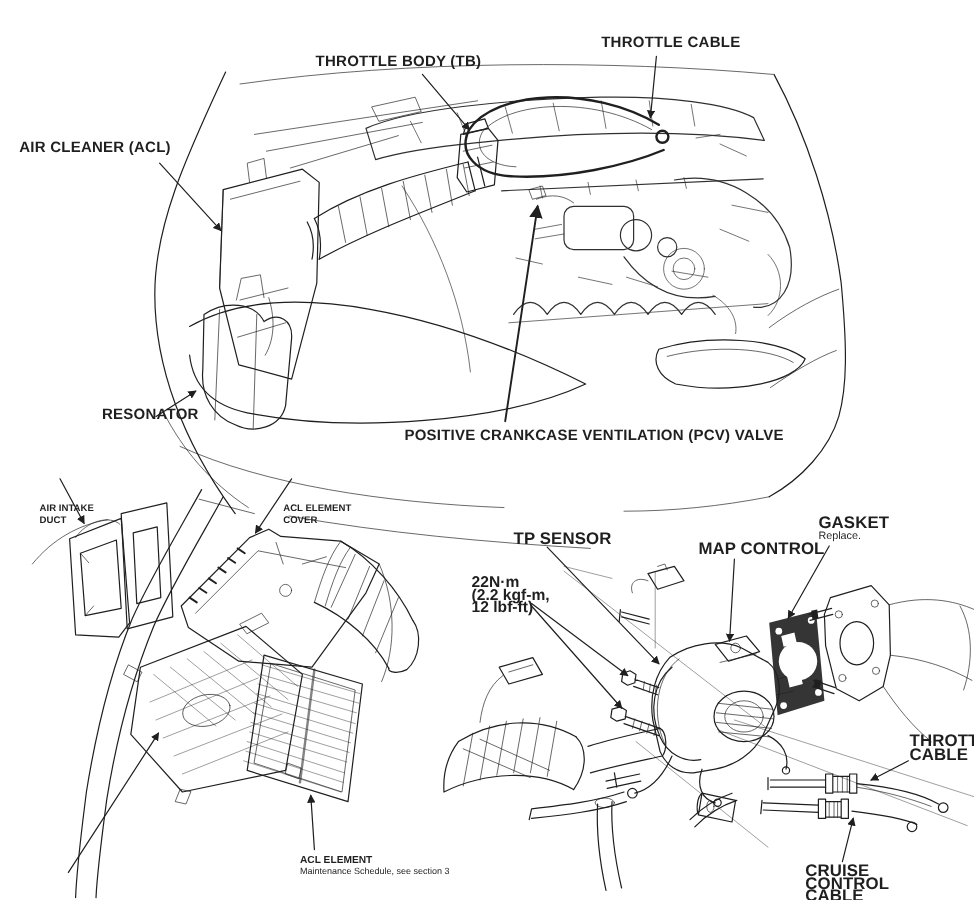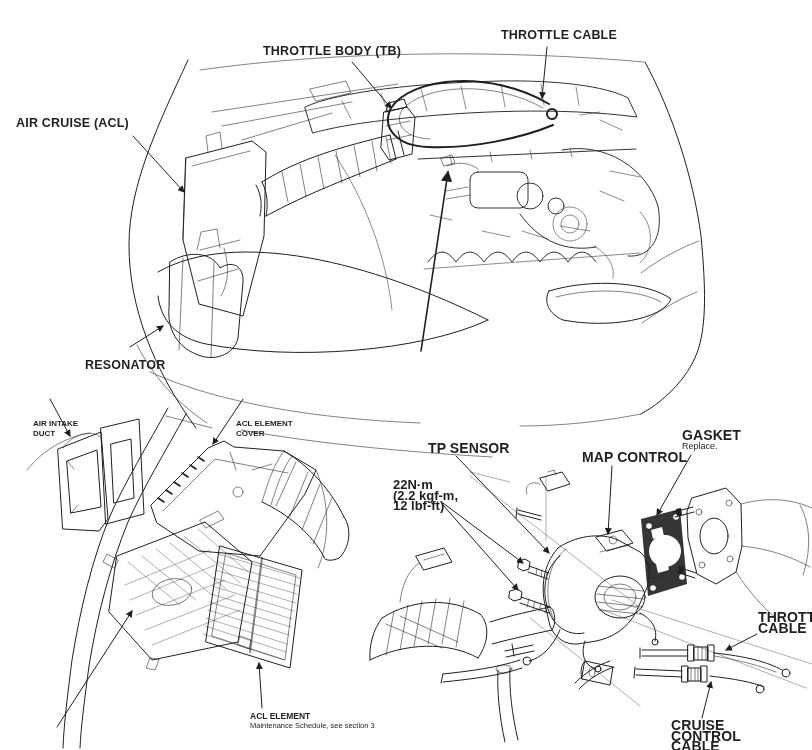--- a/index.html
+++ b/index.html
@@ -226,22 +226,23 @@
       <path class="ink" stroke-width="1.2" marker-end="url(#ah)" d="M443,503 L523,563"></path>
       <path class="ink" stroke-width="1.2" marker-end="url(#ah)" d="M443,505 L518,590"></path>
       <path class="ink" stroke-width="1.2" marker-end="url(#ah)" d="M757,634 L726,650"></path>
       <path class="ink" stroke-width="1.2" marker-end="url(#ah)" d="M702,718 L711,682"></path>
     </g>
   </g>
 </svg>
 
   <div class="lbl lbl-lg" style="left:263px;top:45px;">THROTTLE BODY (TB)</div>
   <div class="lbl lbl-lg" style="left:501px;top:29px;">THROTTLE CABLE</div>
-  <div class="lbl lbl-lg" style="left:16px;top:117px;">AIR CRUISE (ACL)</div>
-  <div class="lbl lbl-lg" style="left:46px;top:359px;padding-left:39px;">RESONATOR</div>
+  <div class="lbl lbl-lg" style="left:16px;top:117px;">AIR CLEANER (ACL)</div>
+  <div class="lbl lbl-lg" style="left:46px;top:339px;padding-left:39px;">RESONATOR</div>
+  <div class="lbl lbl-lg" style="left:337px;top:357px;">POSITIVE CRANKCASE VENTILATION (PCV) VALVE</div>
 
   <div class="lbl lbl-sm wrap" style="left:33px;top:378px;width:54px;">AIR INTAKE DUCT</div>
   <div class="lbl lbl-sm wrap" style="left:236px;top:378px;width:62px;">ACL ELEMENT COVER</div>
   <div class="lbl lbl-sm wrap" style="left:37px;top:728px;width:44px;">ACL HOUSING</div>
   <div class="lbl blk" style="left:250px;top:711px;">
     <span style="font-size:8.5px;line-height:10px;">ACL ELEMENT</span>
     <span class="note" style="font-size:7.5px;line-height:9px;">Maintenance Schedule, see section 3</span>
   </div>
 
   <div class="lbl lbl-md" style="left:428px;top:443px;">TP SENSOR</div>

